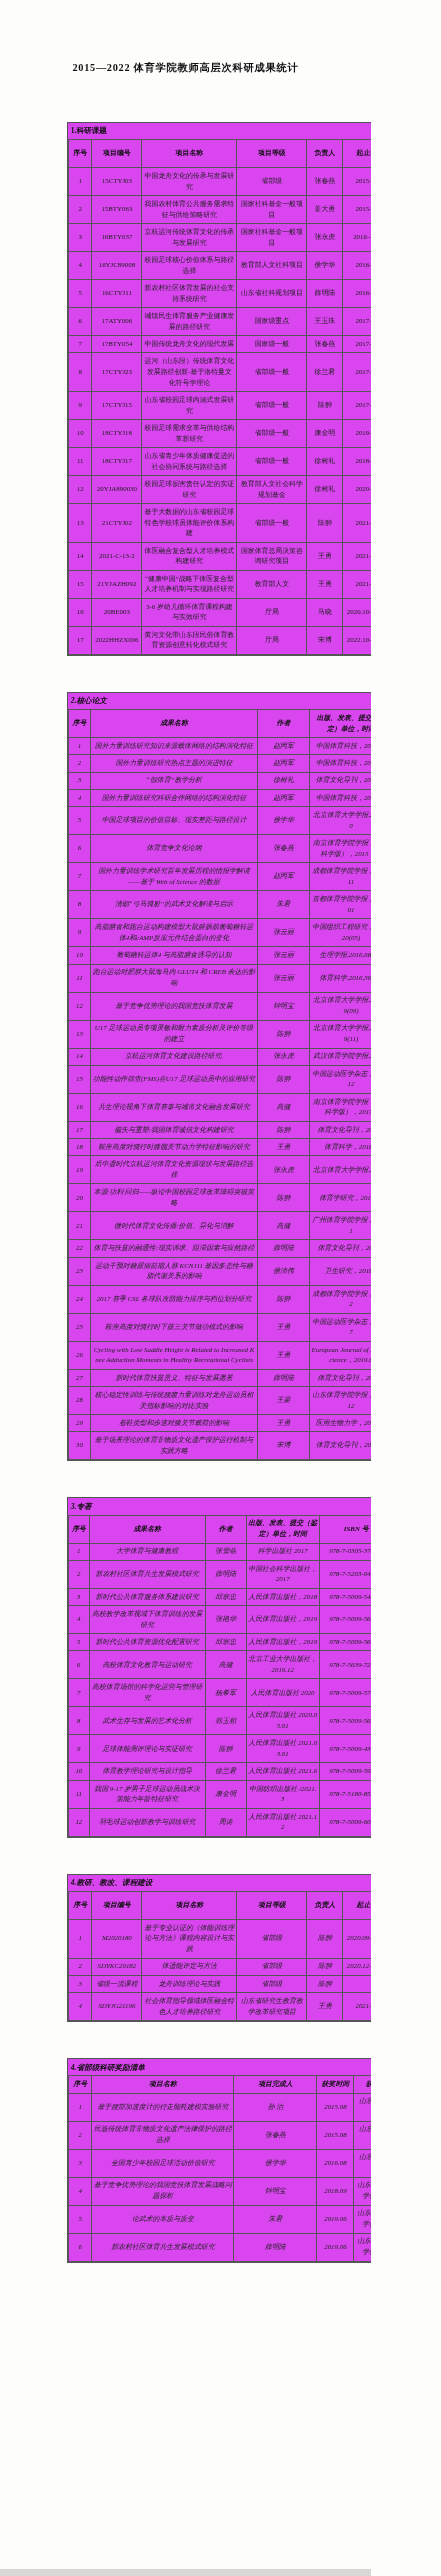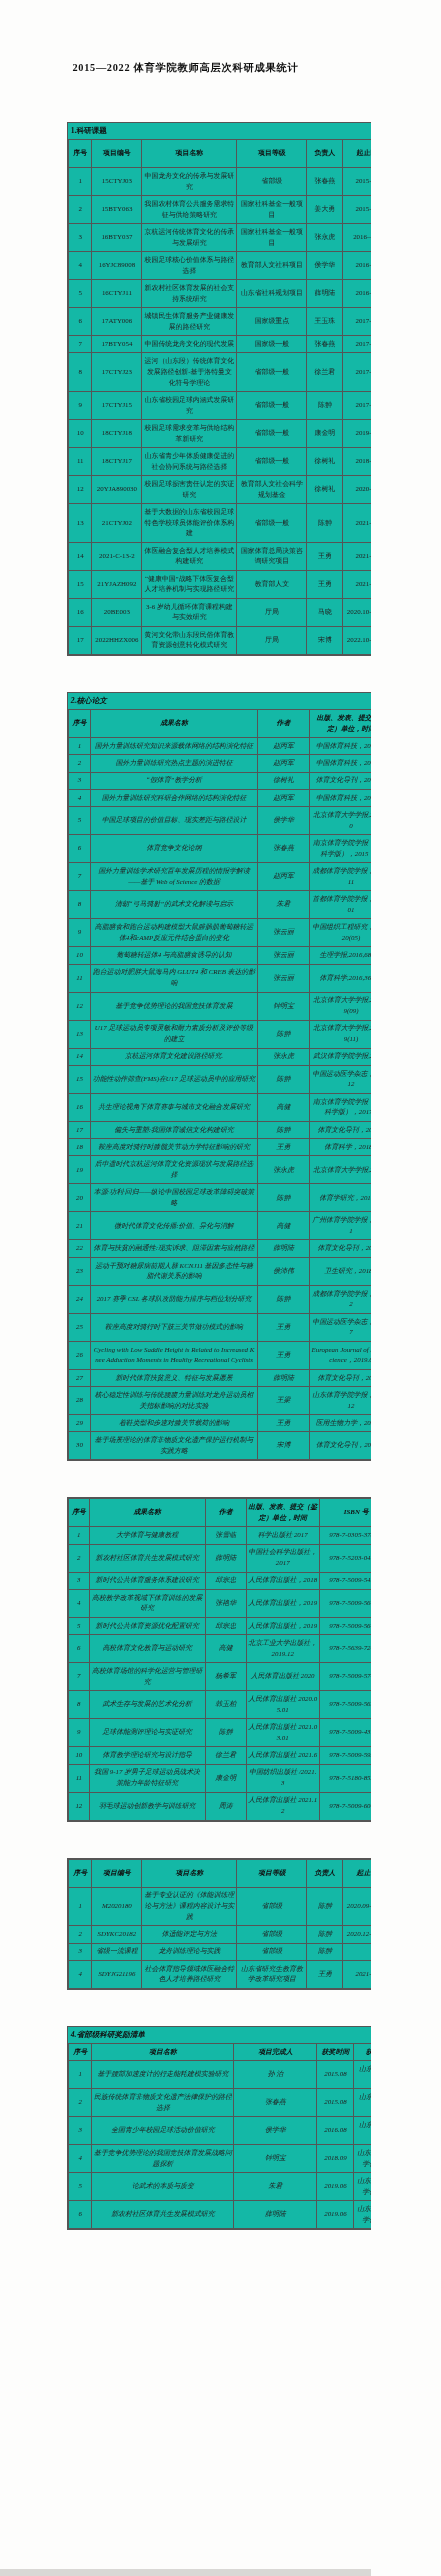--- a/index.html
+++ b/index.html
@@ -23,21 +23,21 @@
     text-align:center;
     font-size:10.3px;
     font-weight:bold;
     letter-spacing:0.7px;
     color:#111;
   }
   .sec{
     width:357px;
     margin:0 10px 0 67px;
     border:0.7px solid #555;
-    background:#14b8a6;
+    background:#d946ef;
   }
   .sec-gap-first{margin-top:47px;}
   .sec-gap{margin-top:36px;font-style:italic;}
   .sec-label{
     font-size:7.6px;
     font-weight:bold;
     padding:3.4px 2.8px 2.8px 2.8px;
     color:#111;
   }
   table.results{
@@ -512,20 +512,21 @@
             <td>基于场景理论的体育非物质文化遗产保护运行机制与实践方略</td>
             <td>宋博</td>
             <td>体育文化导刊，2022.11</td>
             <td>第一</td>
           </tr>
         </tbody>
       </table>
   </div>
 
   <div class="sec sec-gap">
+    <div class="sec-label">3.专著</div>
     <table class="results t3">
         <colgroup>
           <col>
           <col>
           <col>
           <col>
           <col>
           <col>
         </colgroup>
         <thead>
@@ -633,20 +634,21 @@
             <td>周涛</td>
             <td>人民体育出版社 2021.12</td>
             <td>978-7-5009-6041-6</td>
             <td>独著</td>
           </tr>
         </tbody>
       </table>
   </div>
 
   <div class="sec sec-gap">
+    <div class="sec-label">4.教研、教改、课程建设</div>
     <table class="results t4">
         <colgroup>
           <col>
           <col>
           <col>
           <col>
           <col>
           <col>
           <col>
         </colgroup>

